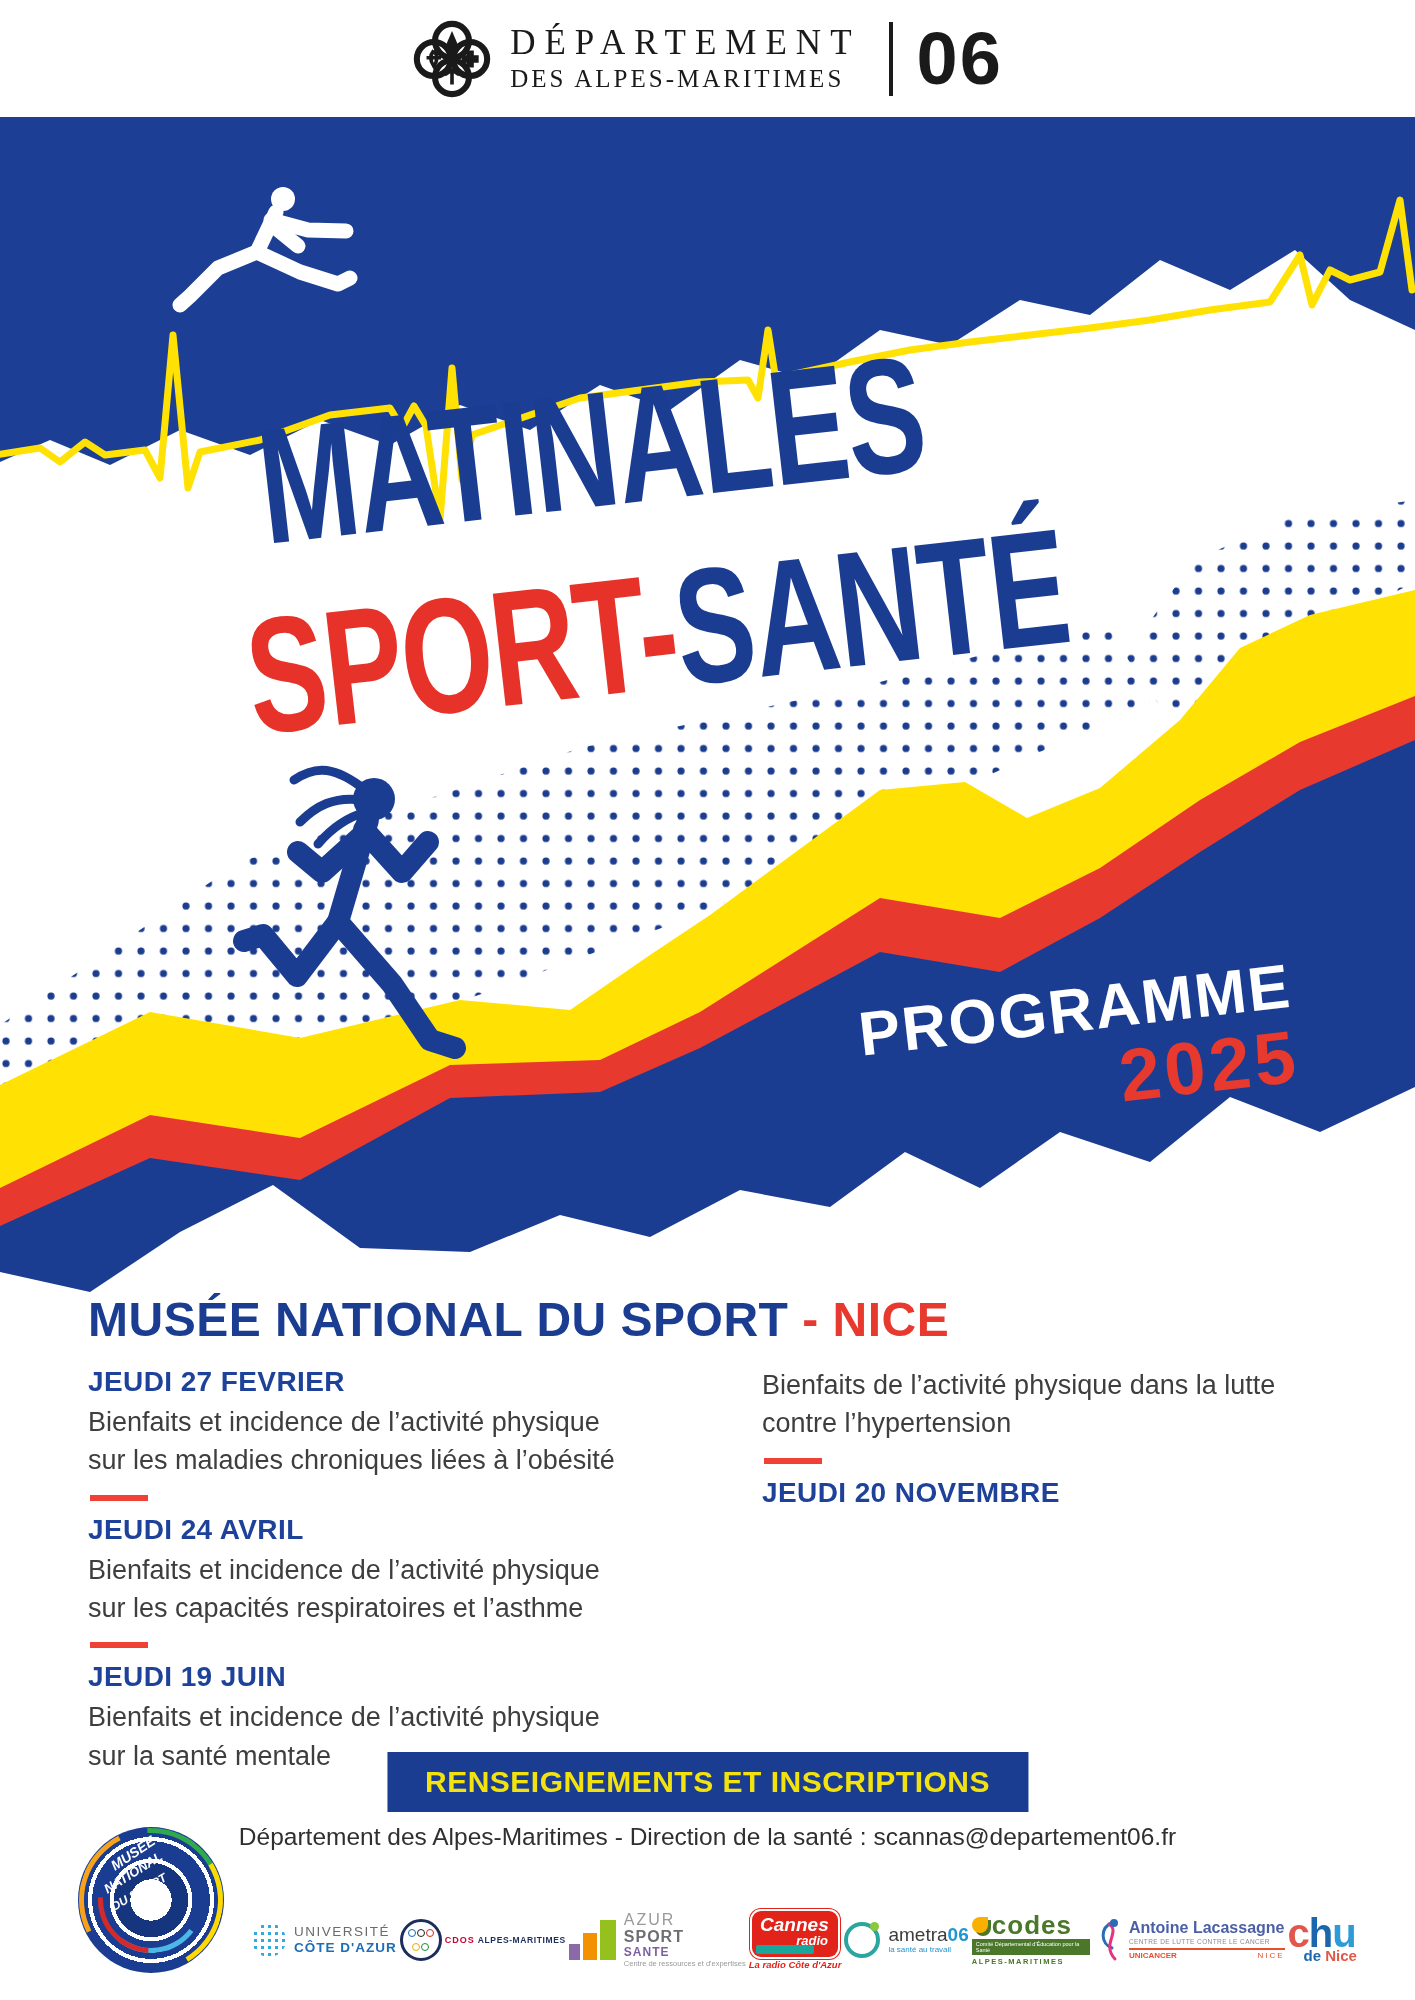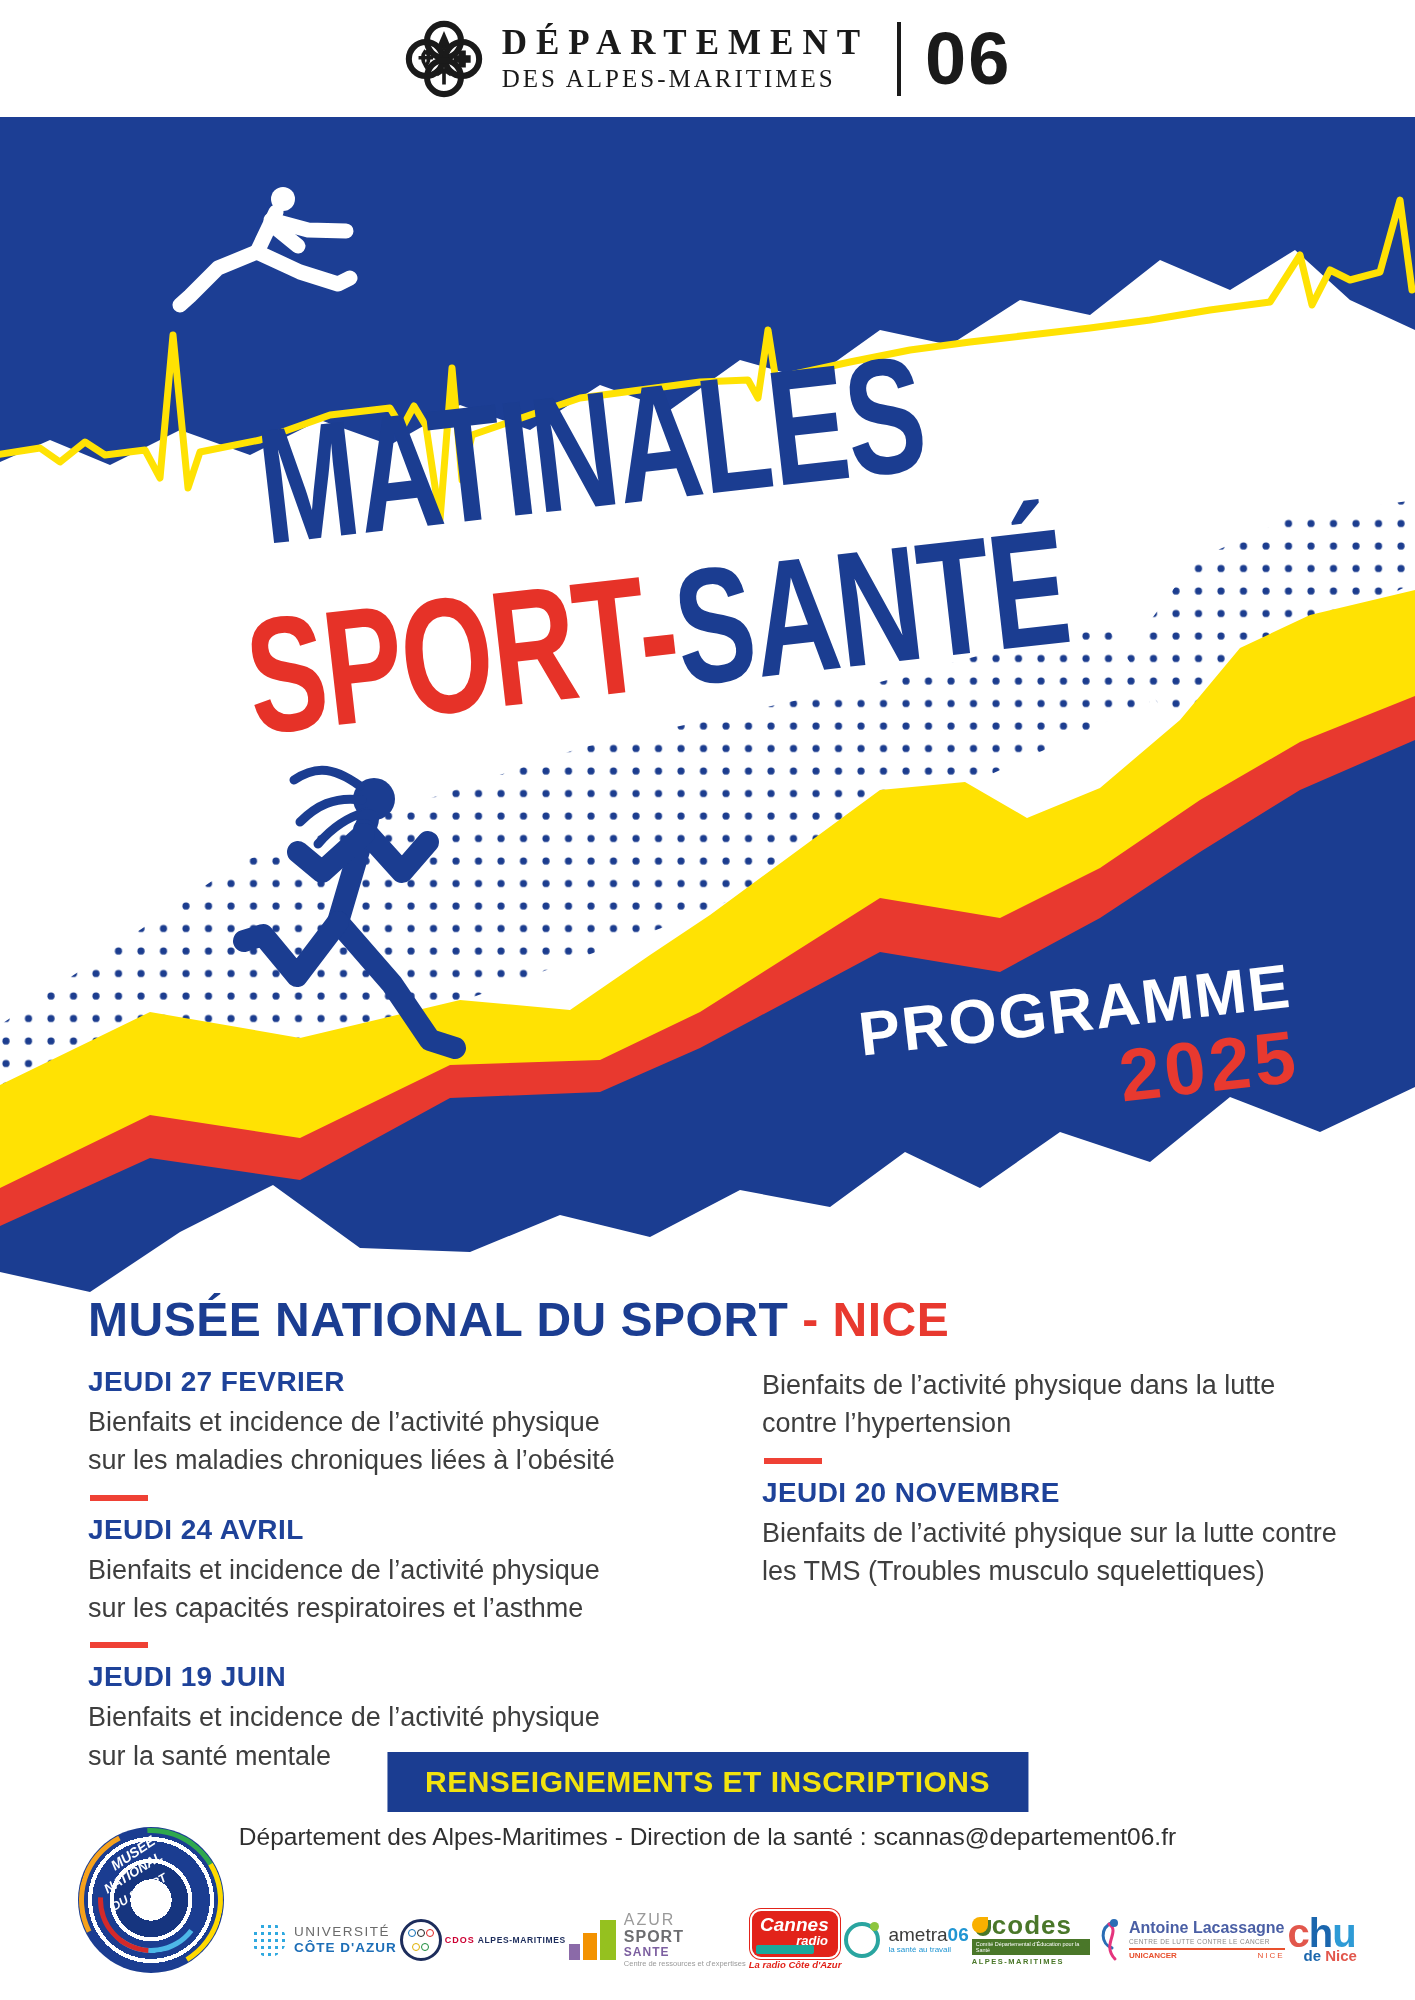--- a/index.html
+++ b/index.html
@@ -3,21 +3,21 @@
 <meta charset="utf-8">
 <style>
   html,body{margin:0;padding:0;}
   body{width:1415px;height:2000px;position:relative;background:#fff;overflow:hidden;
        font-family:"Liberation Sans",sans-serif;}
   
   .header{position:absolute;top:16px;left:0;width:100%;display:flex;justify-content:center;
           align-items:center;gap:18px;z-index:5;}
   .emblem{width:80px;height:80px;}
   .dept-text{display:flex;flex-direction:column;line-height:1.05;color:#1a1a1a;}
-  .dept-l1{font-family:"Liberation Serif",serif;font-size:35px;letter-spacing:9px;font-weight:700;}
+  .dept-l1{font-family:"Liberation Serif",serif;font-size:35px;letter-spacing:9px;font-weight:400;}
   .dept-l2{font-family:"Liberation Serif",serif;font-size:25px;letter-spacing:3px;font-weight:500;margin-top:4px;}
   .dept-bar{width:4px;height:74px;background:#1a1a1a;margin:0 6px 0 10px;}
   .dept-num{font-size:74px;font-weight:700;color:#1a1a1a;letter-spacing:2px;}
   
   .art{position:absolute;inset:0;z-index:1;pointer-events:none;}
   
   .title-block{position:absolute;left:92px;top:372px;width:1020px;z-index:3;
                transform:rotate(-6.5deg);text-align:center;font-weight:800;line-height:.95;}
   .title-line{display:block;font-size:164px;transform:scaleX(.72);transform-origin:center;
               white-space:nowrap;letter-spacing:-2px;}
@@ -225,21 +225,20 @@
   </div>
 </div>
 
 <div class="col col-right">
   <div>
     <p class="ev-desc">Bienfaits de l’activité physique dans la lutte contre l’hypertension</p>
   </div>
   <div class="ev-div"></div>
   <div>
     <p class="ev-date">JEUDI 20 NOVEMBRE</p>
-    <p class="ev-desc">Bienfaits de l’activité physique sur la lutte contre les TMS (Troubles musculo squelettiques)</p>
   </div>
 </div>
 
 <div class="banner">RENSEIGNEMENTS ET INSCRIPTIONS</div>
 <div class="contact">Département des Alpes-Maritimes - Direction de la santé : scannas@departement06.fr</div>
 
 <div class="mns">
   <div class="mns-acc acc1"></div>
   <div class="mns-acc acc2"></div>
   <div class="mns-acc acc3"></div>

